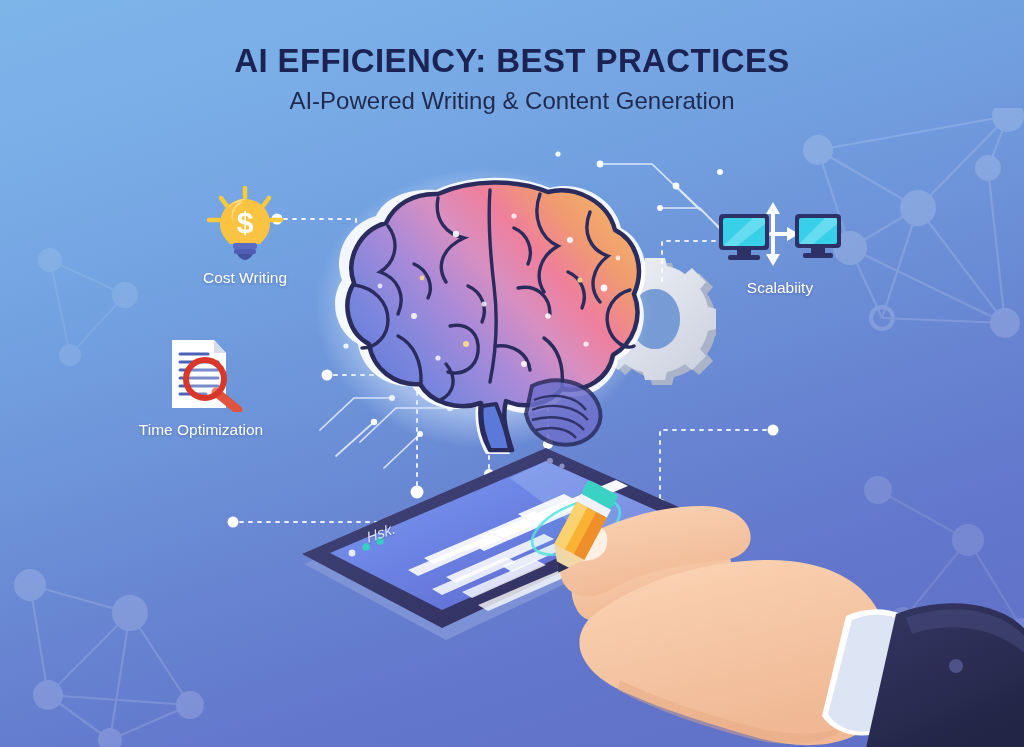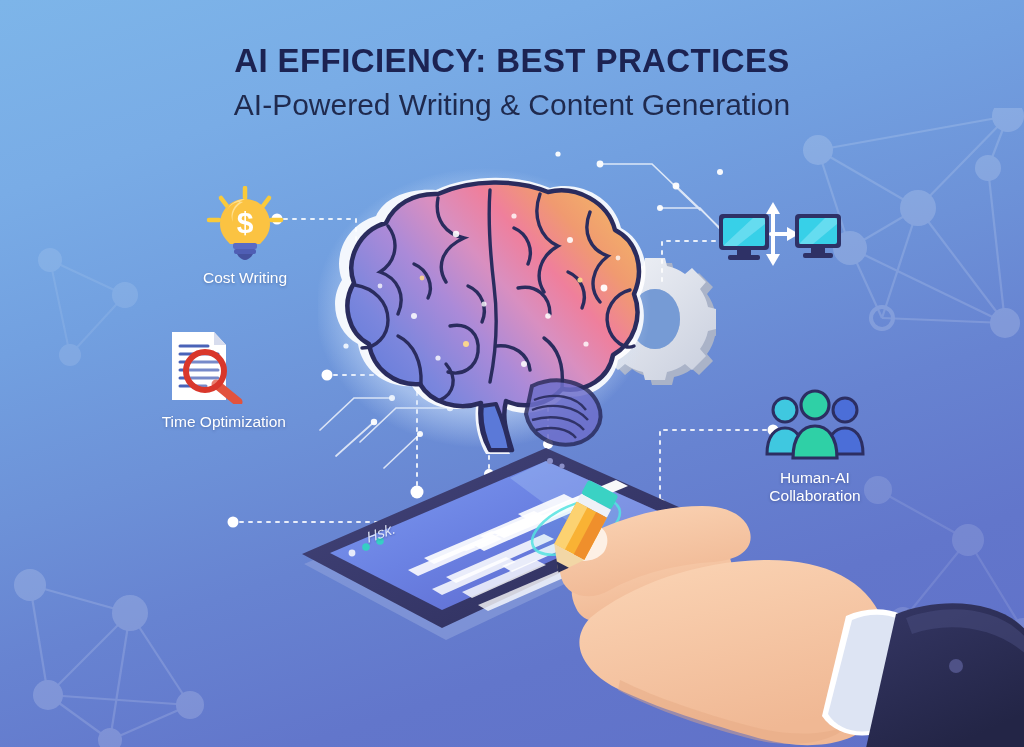--- a/index.html
+++ b/index.html
@@ -43,21 +43,21 @@
   }
   .title {
     font-size: 33px;
     font-weight: bold;
     letter-spacing: .4px;
     color: #1c2352;
     margin: 0;
     line-height: 1.05;
   }
   .subtitle {
-    font-size: 30px;
+    font-size: 24px;
     color: #1f2a4e;
     margin: 9px 0 0 0;
     line-height: 1.1;
     font-weight: normal;
   }
 
   
   .feature {
     position: absolute;
     z-index: 22;
@@ -73,21 +73,21 @@
   .feature .flabel {
     margin-top: 9px;
     color: #ffffff;
     font-size: 15.5px;
     line-height: 1.18;
     text-shadow: 0 1px 3px rgba(30,40,90,.35);
     white-space: pre-line;
   }
 
   #feat-cost      { left: 160px; top: 186px; }
-  #feat-time      { left: 116px; top: 330px; text-align: right; }
+  #feat-time      { left: 116px; top: 338px; }
   #feat-security  { left: 126px; top: 487px; }
   #feat-scale     { left: 695px; top: 196px; }
   #feat-collab    { left: 730px; top: 386px; }
 
   
   .connectors { position: absolute; inset: 0; z-index: 18; pointer-events: none; }
 
   
   .brain-wrap  { position: absolute; left: 318px; top: 168px; z-index: 20; }
   .gear-wrap   { position: absolute; left: 588px; top: 246px; z-index: 14; }
@@ -536,33 +536,17 @@
         <rect x="22" y="54" width="14" height="5" fill="#2e3166"></rect>
         <rect x="13" y="59" width="32" height="5" rx="2" fill="#2e3166"></rect>
 
         <rect x="80" y="18" width="46" height="34" rx="4" fill="#2e3166"></rect>
         <rect x="84" y="22" width="38" height="26" rx="2" fill="#37d0e8"></rect>
         <path d="M 84 48 L 110 22 L 122 22 L 122 28 L 98 48 Z" fill="#8ce6f5" opacity=".55"></path>
         <rect x="96" y="52" width="14" height="5" fill="#2e3166"></rect>
         <rect x="88" y="57" width="30" height="5" rx="2" fill="#2e3166"></rect>
       </svg>
     </div>
+    <div class="flabel">Scalabiity</div>
   </div>
 
-  <div class="feature" id="feat-collab">
-    <div class="ficon">
-      <svg width="104" height="72" viewBox="0 0 104 72">
-
-        <circle cx="22" cy="22" r="12" fill="#3fc8e0" stroke="#2c2e62" stroke-width="3"></circle>
-        <path d="M 4 66 C 4 48 12 40 22 40 C 32 40 40 48 40 66 Z" fill="#3fc8e0" stroke="#2c2e62" stroke-width="3"></path>
-
-        <circle cx="82" cy="22" r="12" fill="#4b6ed8" stroke="#2c2e62" stroke-width="3"></circle>
-        <path d="M 64 66 C 64 48 72 40 82 40 C 92 40 100 48 100 66 Z" fill="#4b6ed8" stroke="#2c2e62" stroke-width="3"></path>
-
-        <circle cx="52" cy="17" r="14" fill="#2fd0a6" stroke="#2c2e62" stroke-width="3.2"></circle>
-        <path d="M 30 70 C 30 48 40 38 52 38 C 64 38 74 48 74 70 Z" fill="#2fd0a6" stroke="#2c2e62" stroke-width="3.2"></path>
-      </svg>
-    </div>
-    <div class="flabel">Human-AI
-Collaboration</div>
-  </div>
 
 </div>
 
 </body></html>

